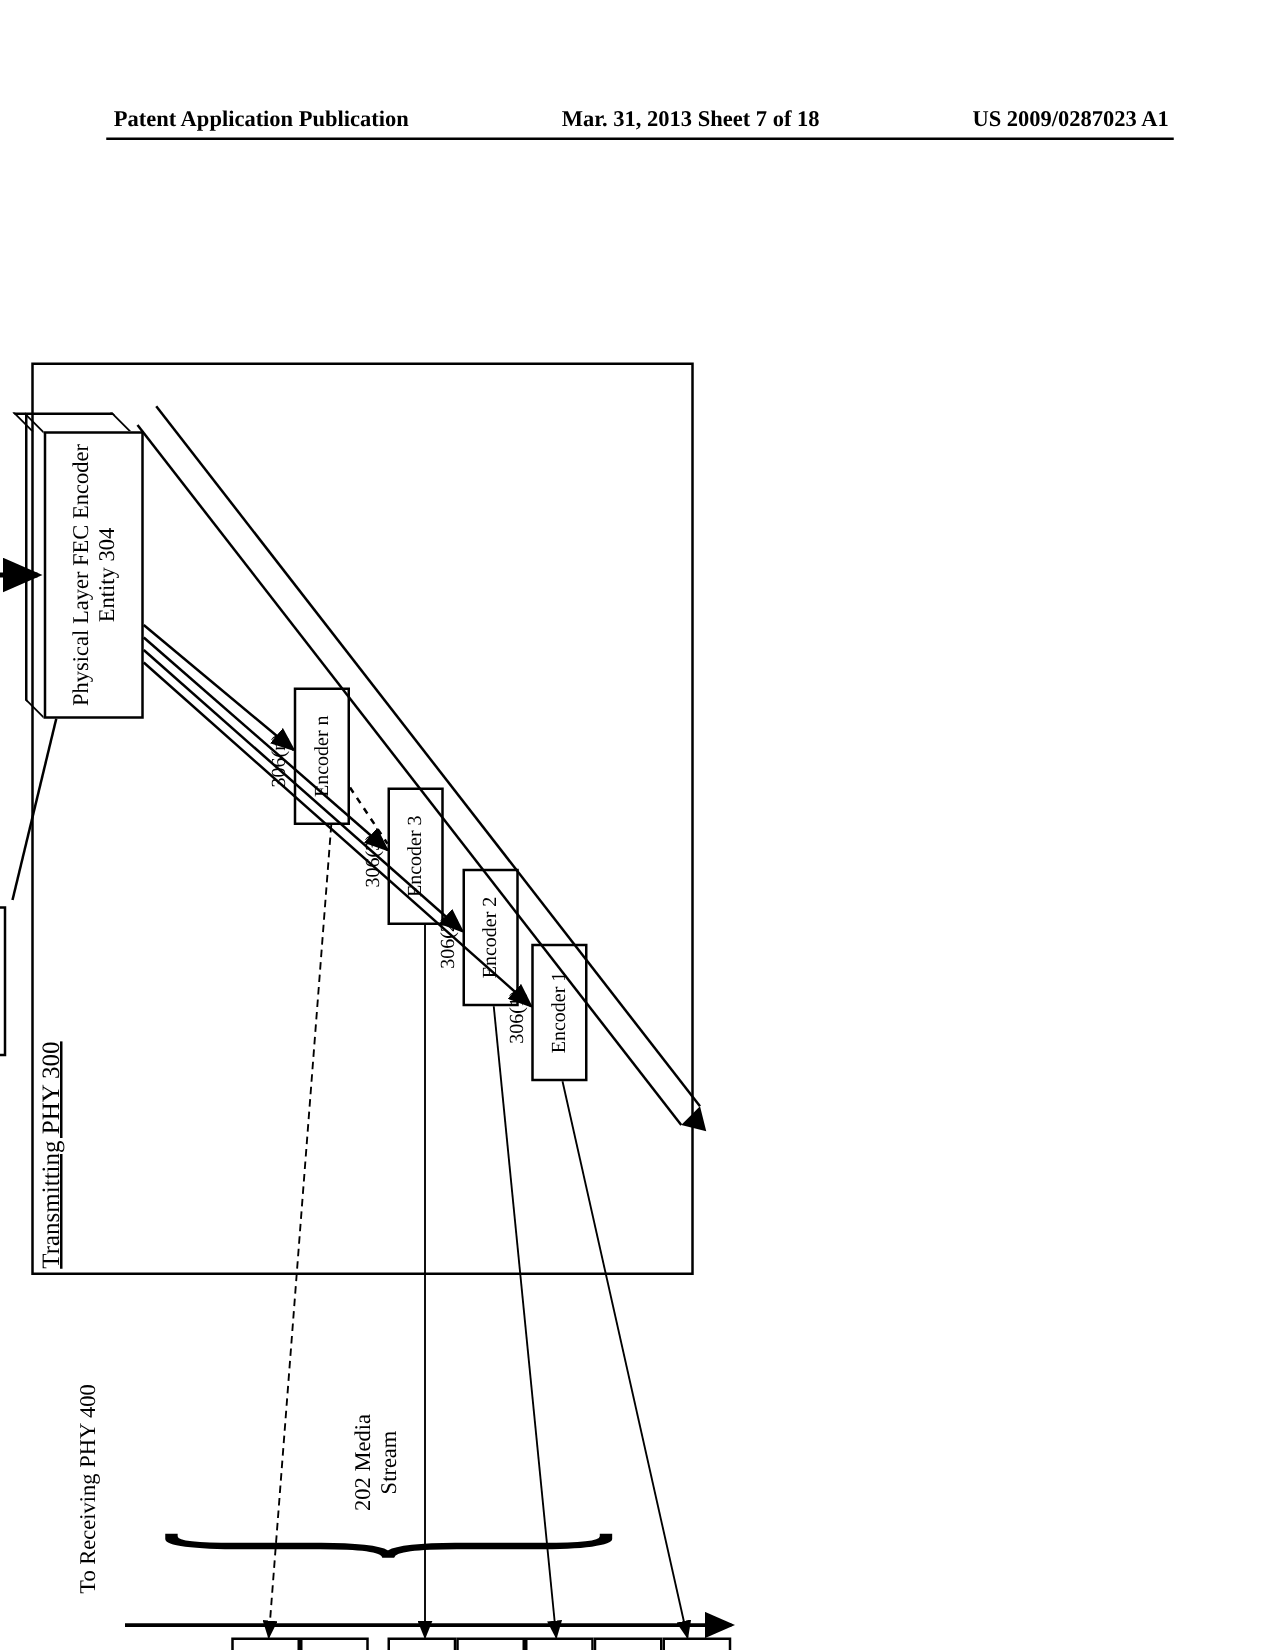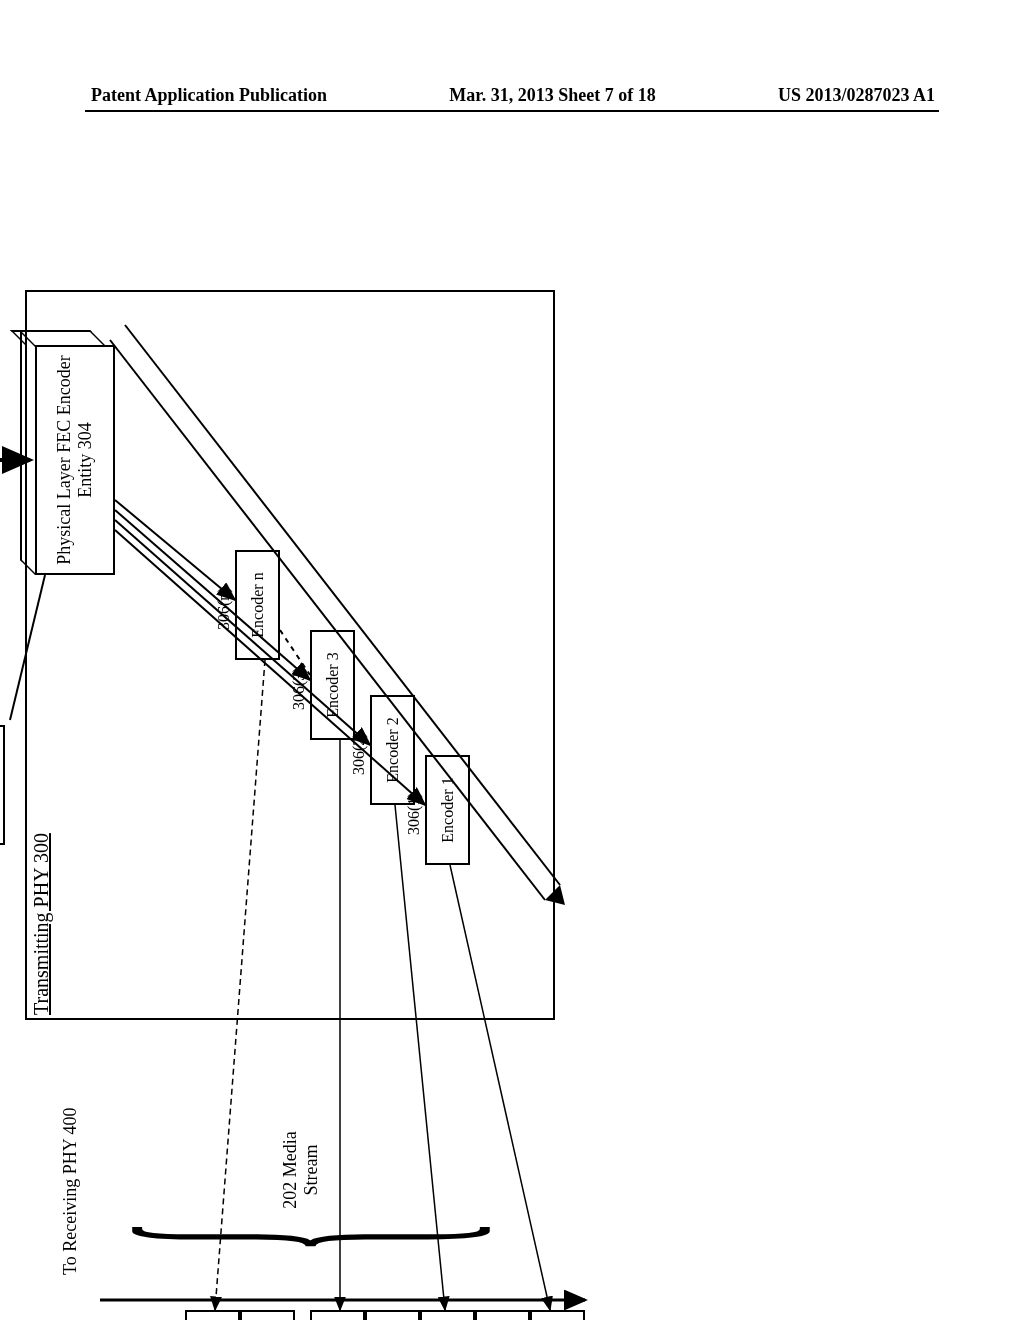--- a/index.html
+++ b/index.html
@@ -164,21 +164,21 @@
       height: 800px;
       pointer-events: none;
     }
   </style>
 </head>
 <body>
 
 <div class="header">
   <span>Patent Application Publication</span>
   <span>Mar. 31, 2013  Sheet 7 of 18</span>
-  <span>US 2013/0287023 A1</span>
+  <span>US 2009/0287023 A1</span>
 </div>
 <div class="header-underline"></div>
 
 <div class="figure-container">
 
   <div class="box frame-tags-box">
     
   </div>
 
   <div class="phy-outer-box"></div>

